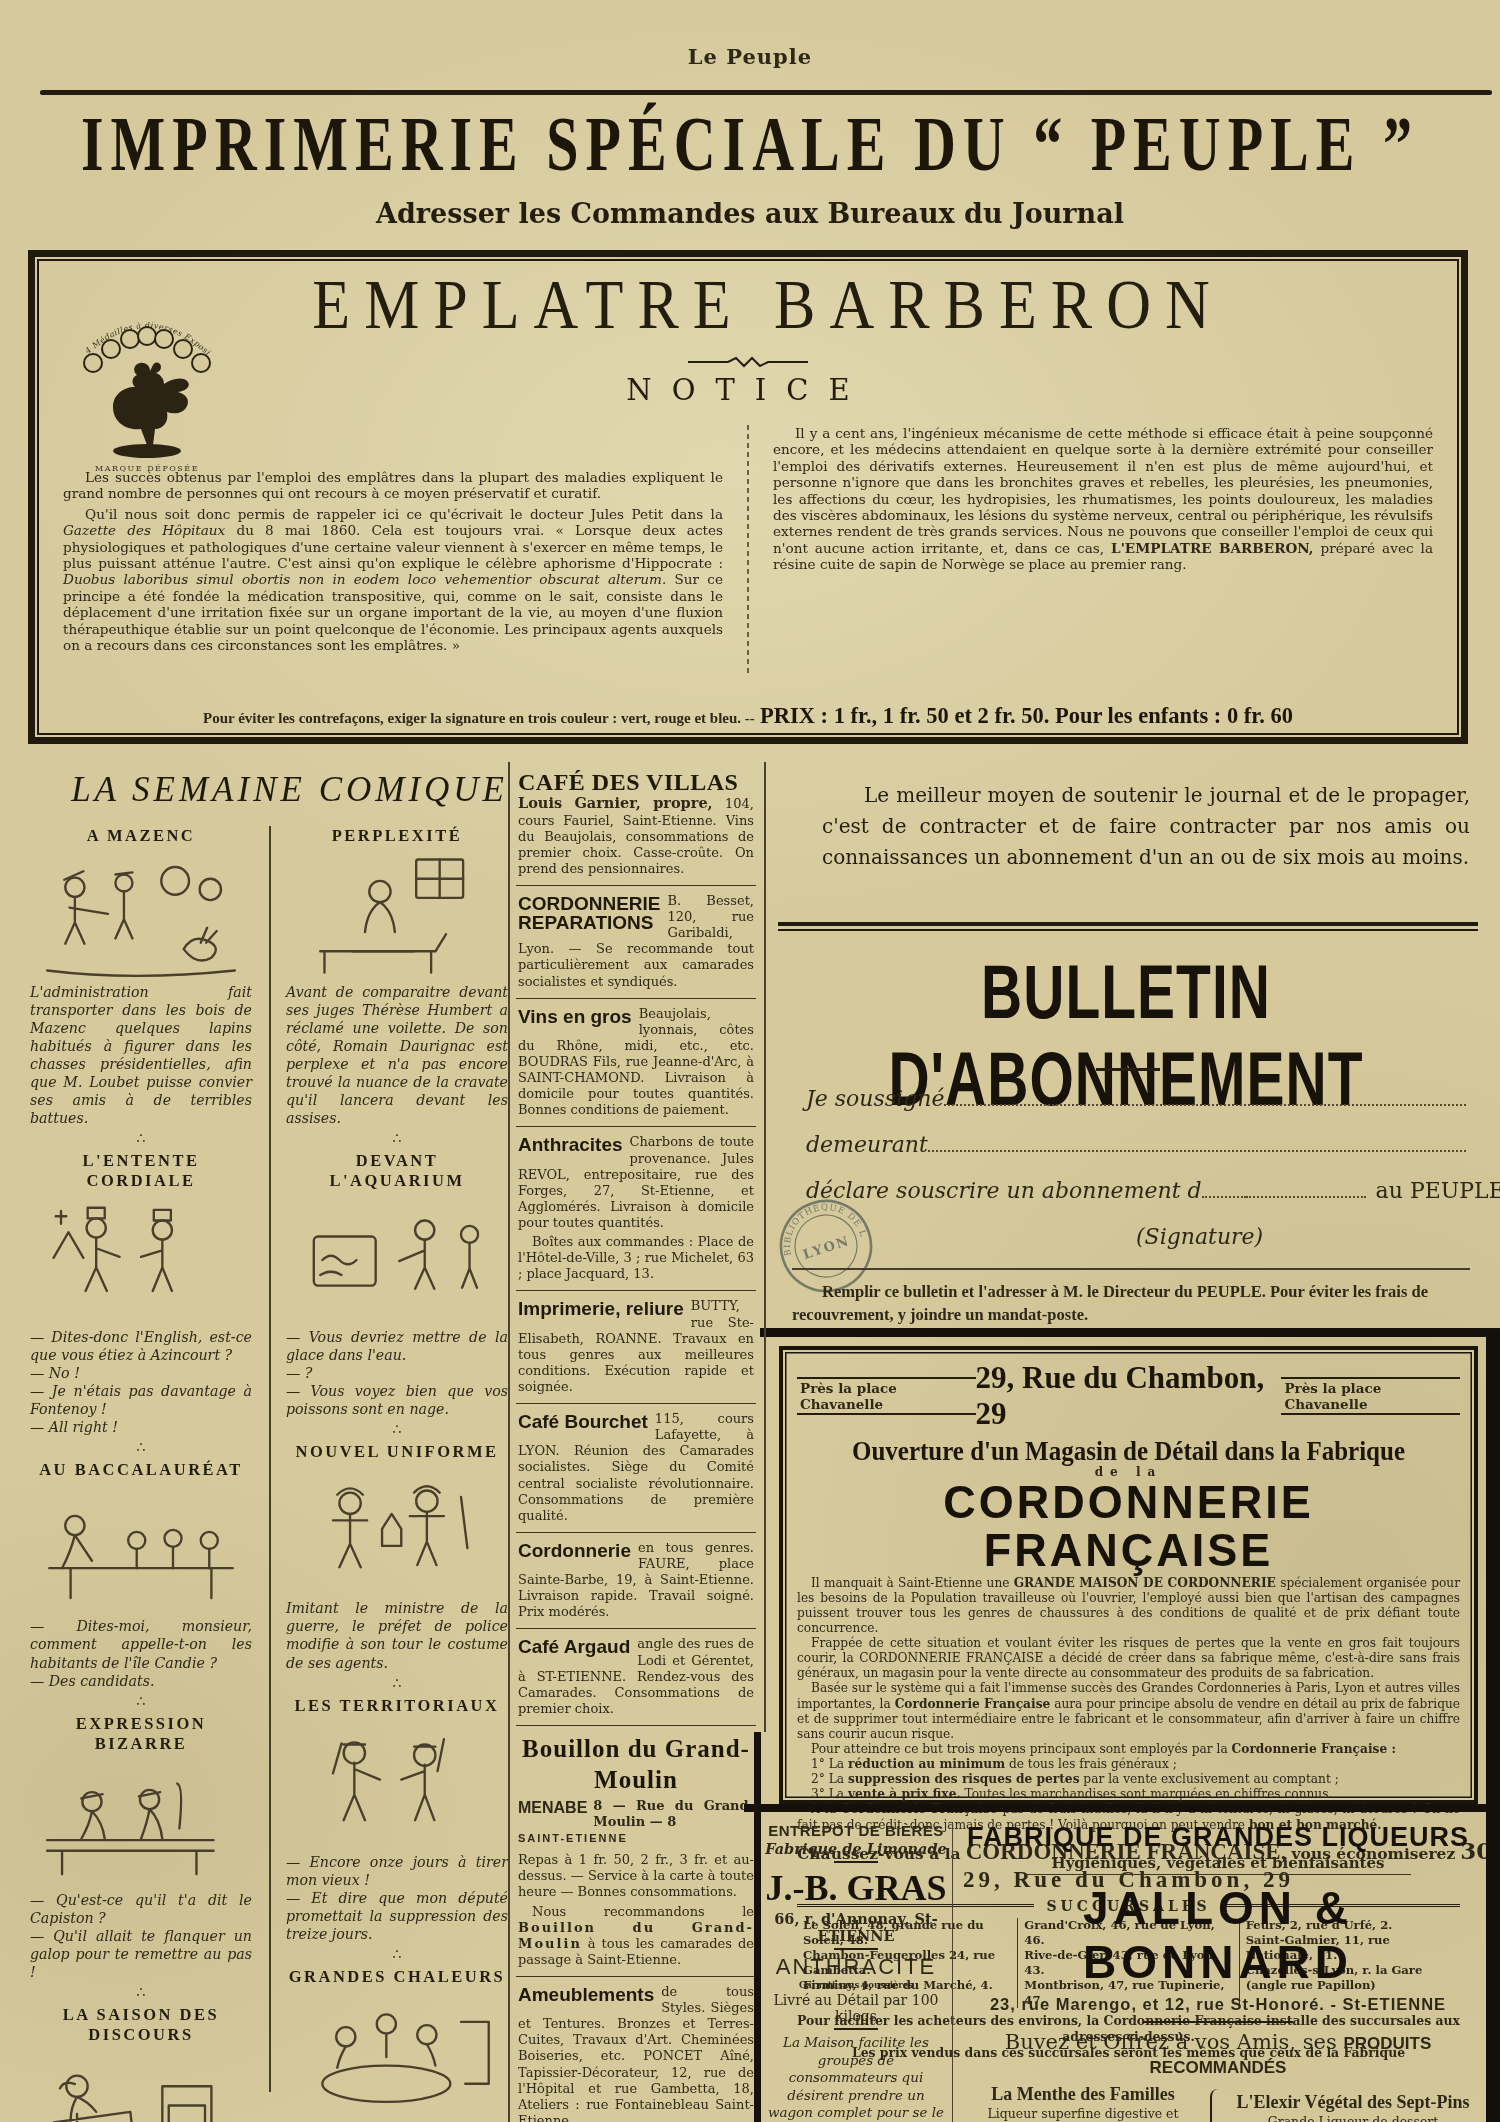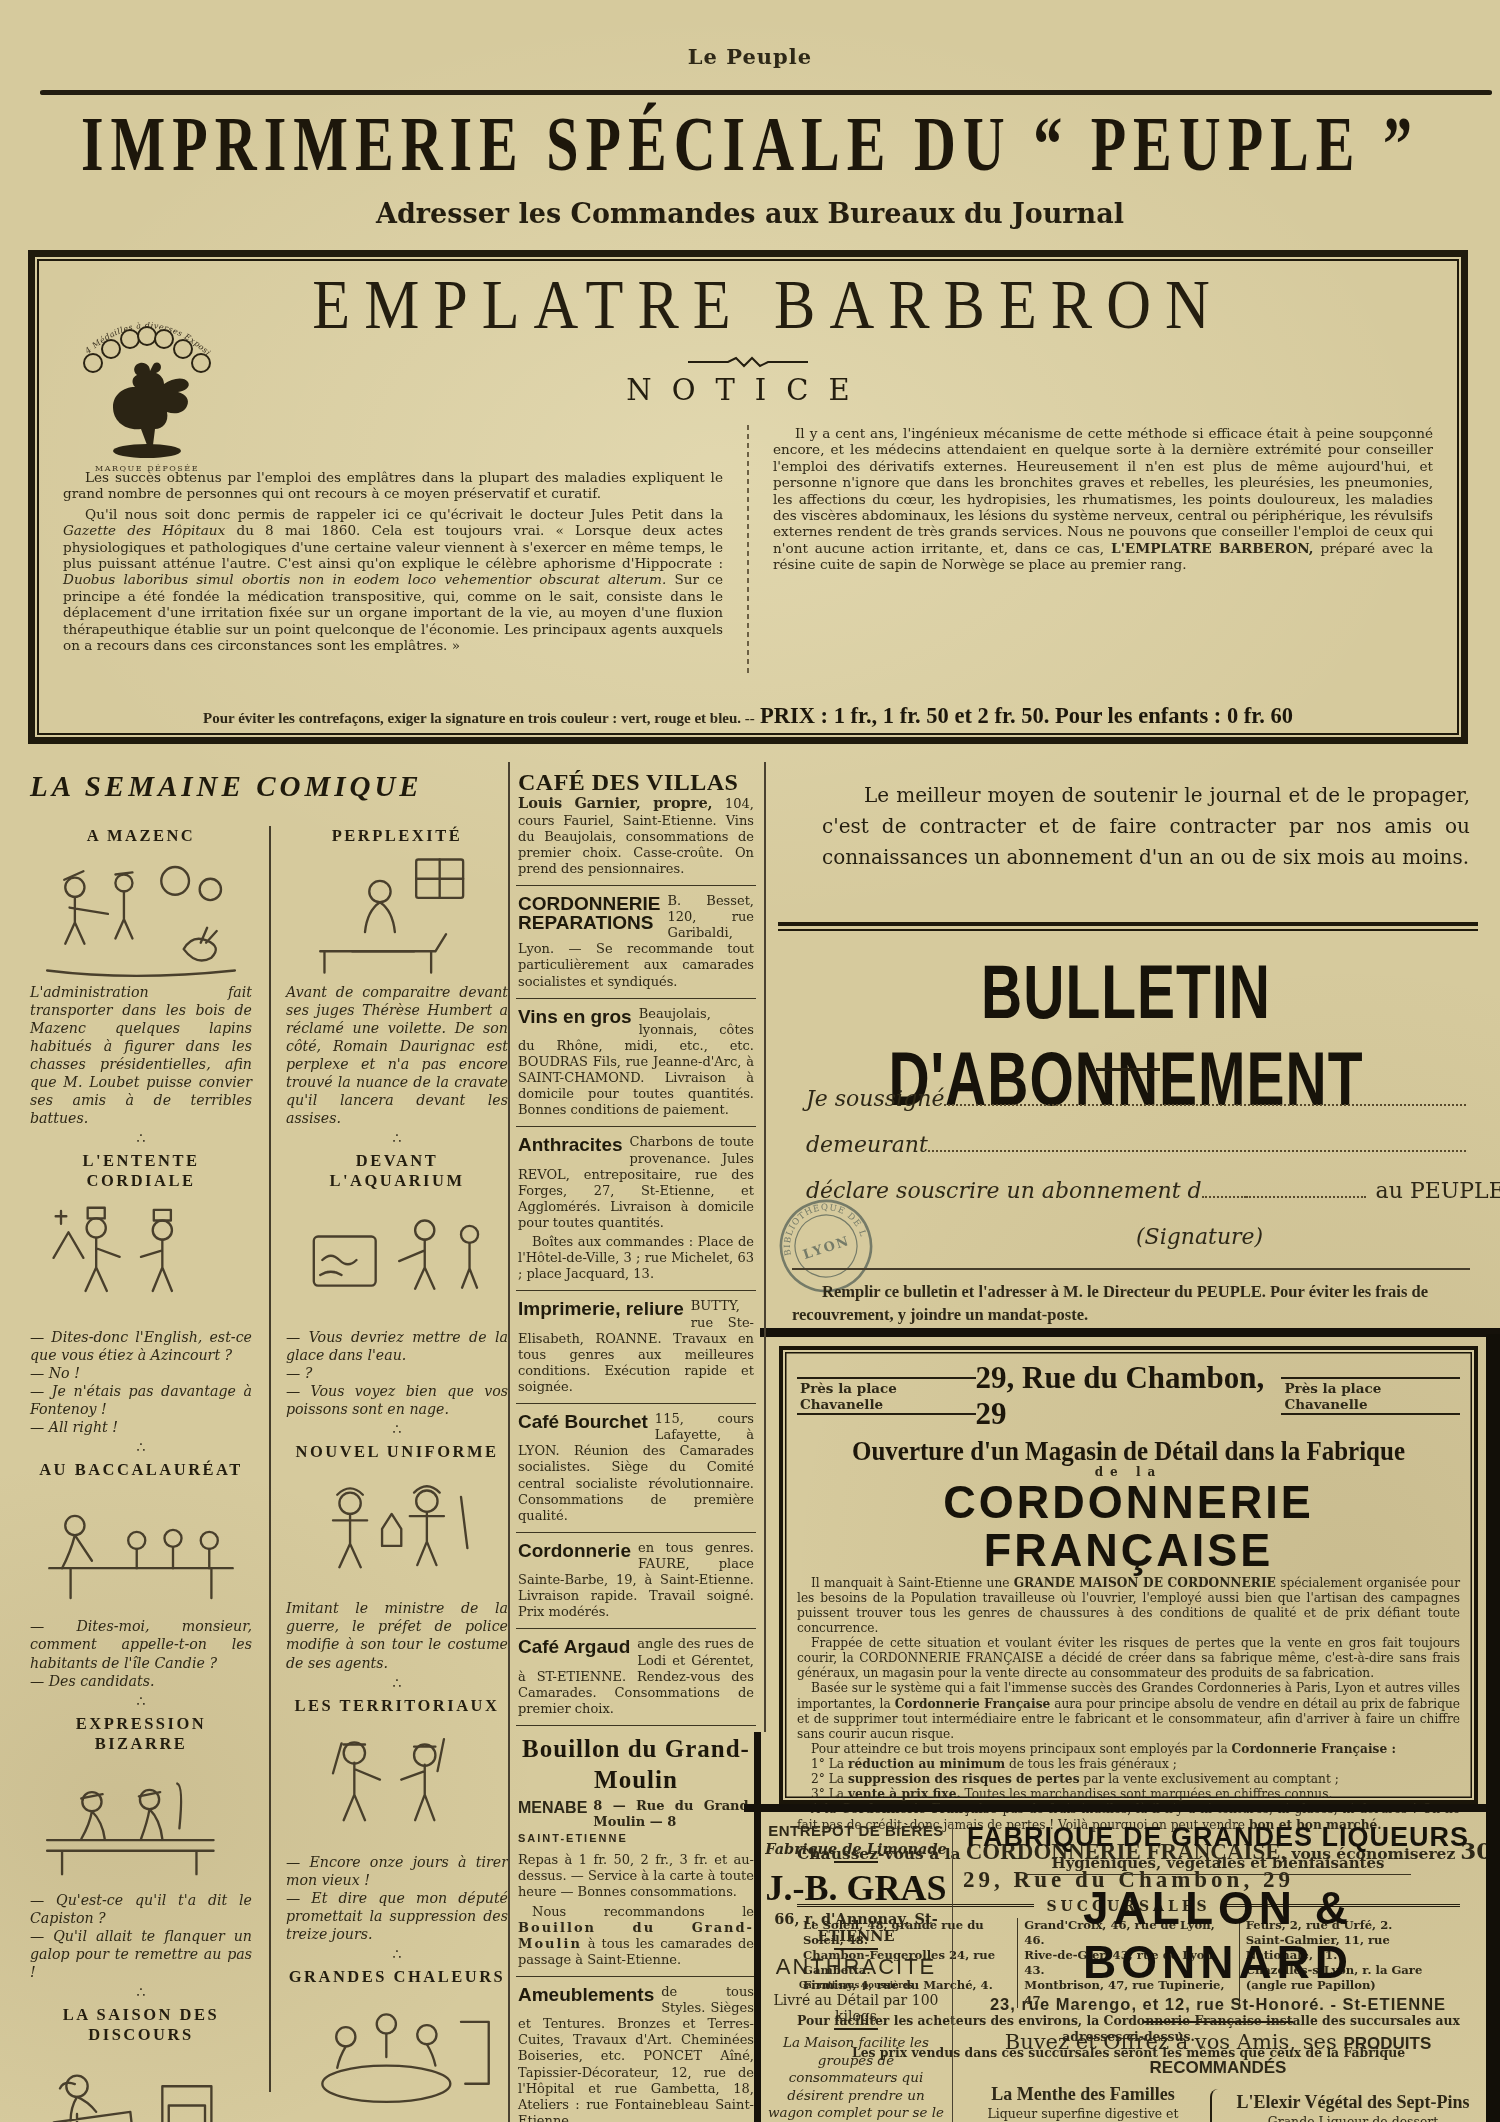--- a/index.html
+++ b/index.html
@@ -33,21 +33,21 @@
   .emp-div{width:2px;background:linear-gradient(#6b6044 60%, transparent 0) 0 0/2px 9px repeat-y;}
   .rb{font-weight:bold;} .ri{font-style:italic;}
   .emp-price{position:absolute;bottom:8px;left:16px;right:16px;text-align:center;white-space:nowrap;}
   .emp-price .pl{font-size:15px;font-weight:bold;font-family:"Liberation Serif",serif;}
   .emp-price .pr{font-size:22.5px;font-weight:bold;font-family:"Liberation Serif",serif;color:#1d170b;}
   
   .vline{position:absolute;background:#4a4231;}
   .vbar{position:absolute;background:#16120a;}
   
   .col-comic{position:absolute;top:762px;left:30px;width:478px;bottom:6px;}
-  .comic-title{text-align:left;font-style:italic;font-weight:bold;font-size:29px;letter-spacing:4px;
+  .comic-title{text-align:right;font-style:italic;font-weight:normal;font-size:35px;letter-spacing:4px;
     font-family:"Liberation Serif",serif;color:#1f1a0c;margin-top:8px;}
   .comic-cols{position:absolute;top:64px;left:0;right:0;bottom:0;display:flex;gap:34px;}
   .comic-sub{flex:1;min-width:0;}
   .comic-div{position:absolute;left:50%;top:64px;bottom:24px;width:1.5px;background:#453d2b;}
   .vig{text-align:center;margin-bottom:2px;}
   .vig-title{font-size:16.5px;font-weight:bold;letter-spacing:2.5px;font-family:"Liberation Serif",serif;color:#241e10;}
   .vig-art{height:128px;margin:5px 2px 4px;}
   .vig-art svg{width:100%;height:100%;}
   .vig-cap{text-align:justify;font-style:italic;font-size:14.2px;line-height:1.27;white-space:pre-line;}
   .vig-sep{font-family:"DejaVu Sans",sans-serif;font-size:14px;margin:3px 0 5px;color:#241e10;}

